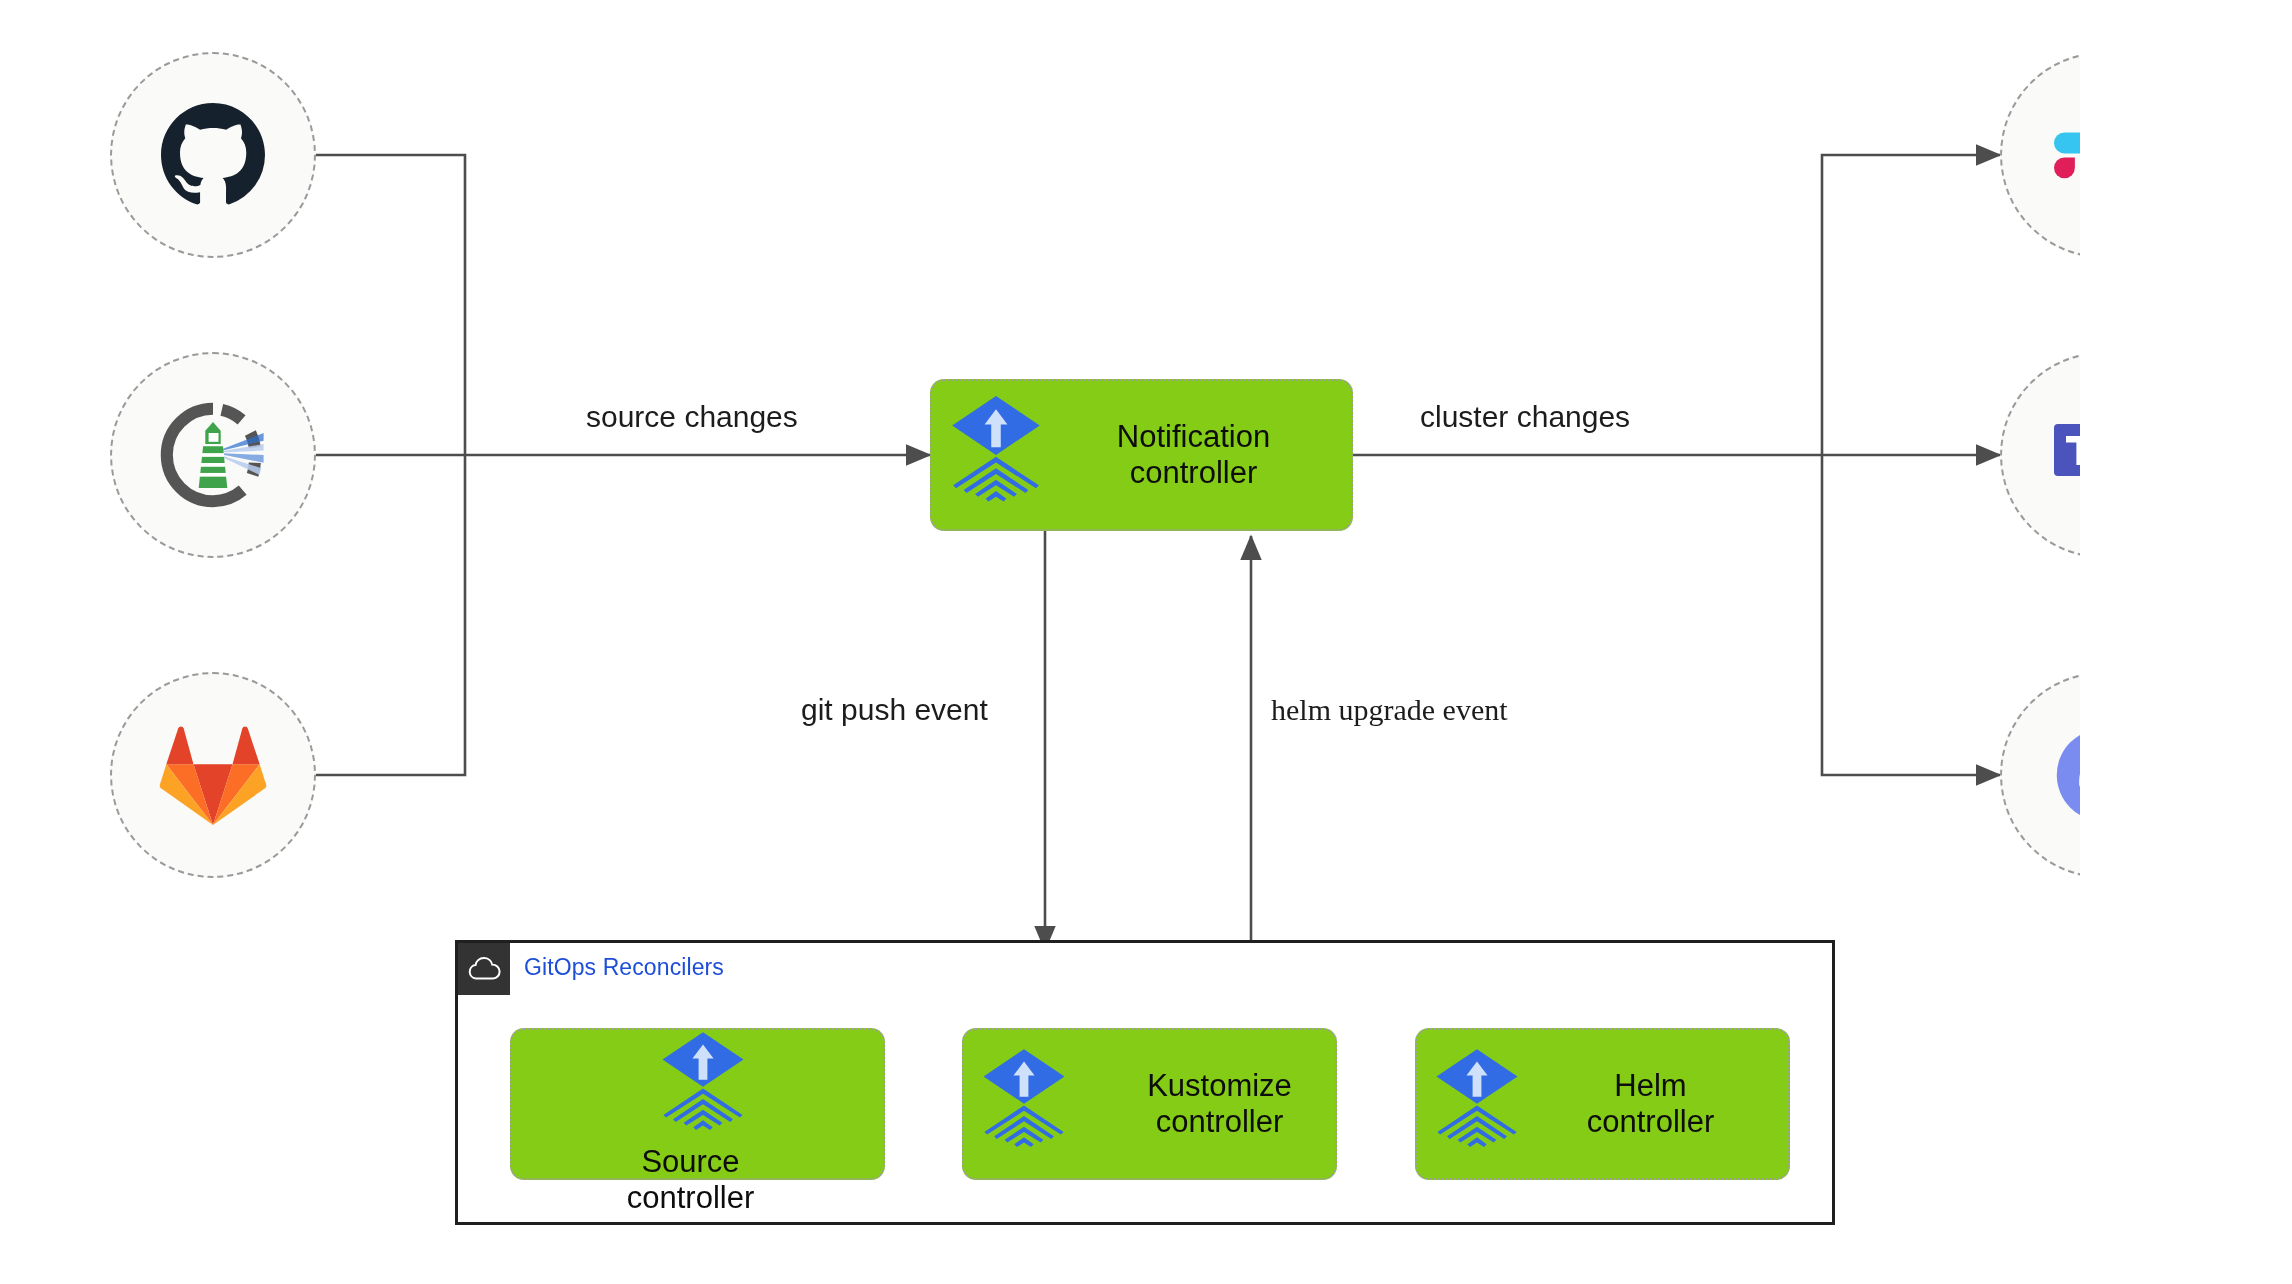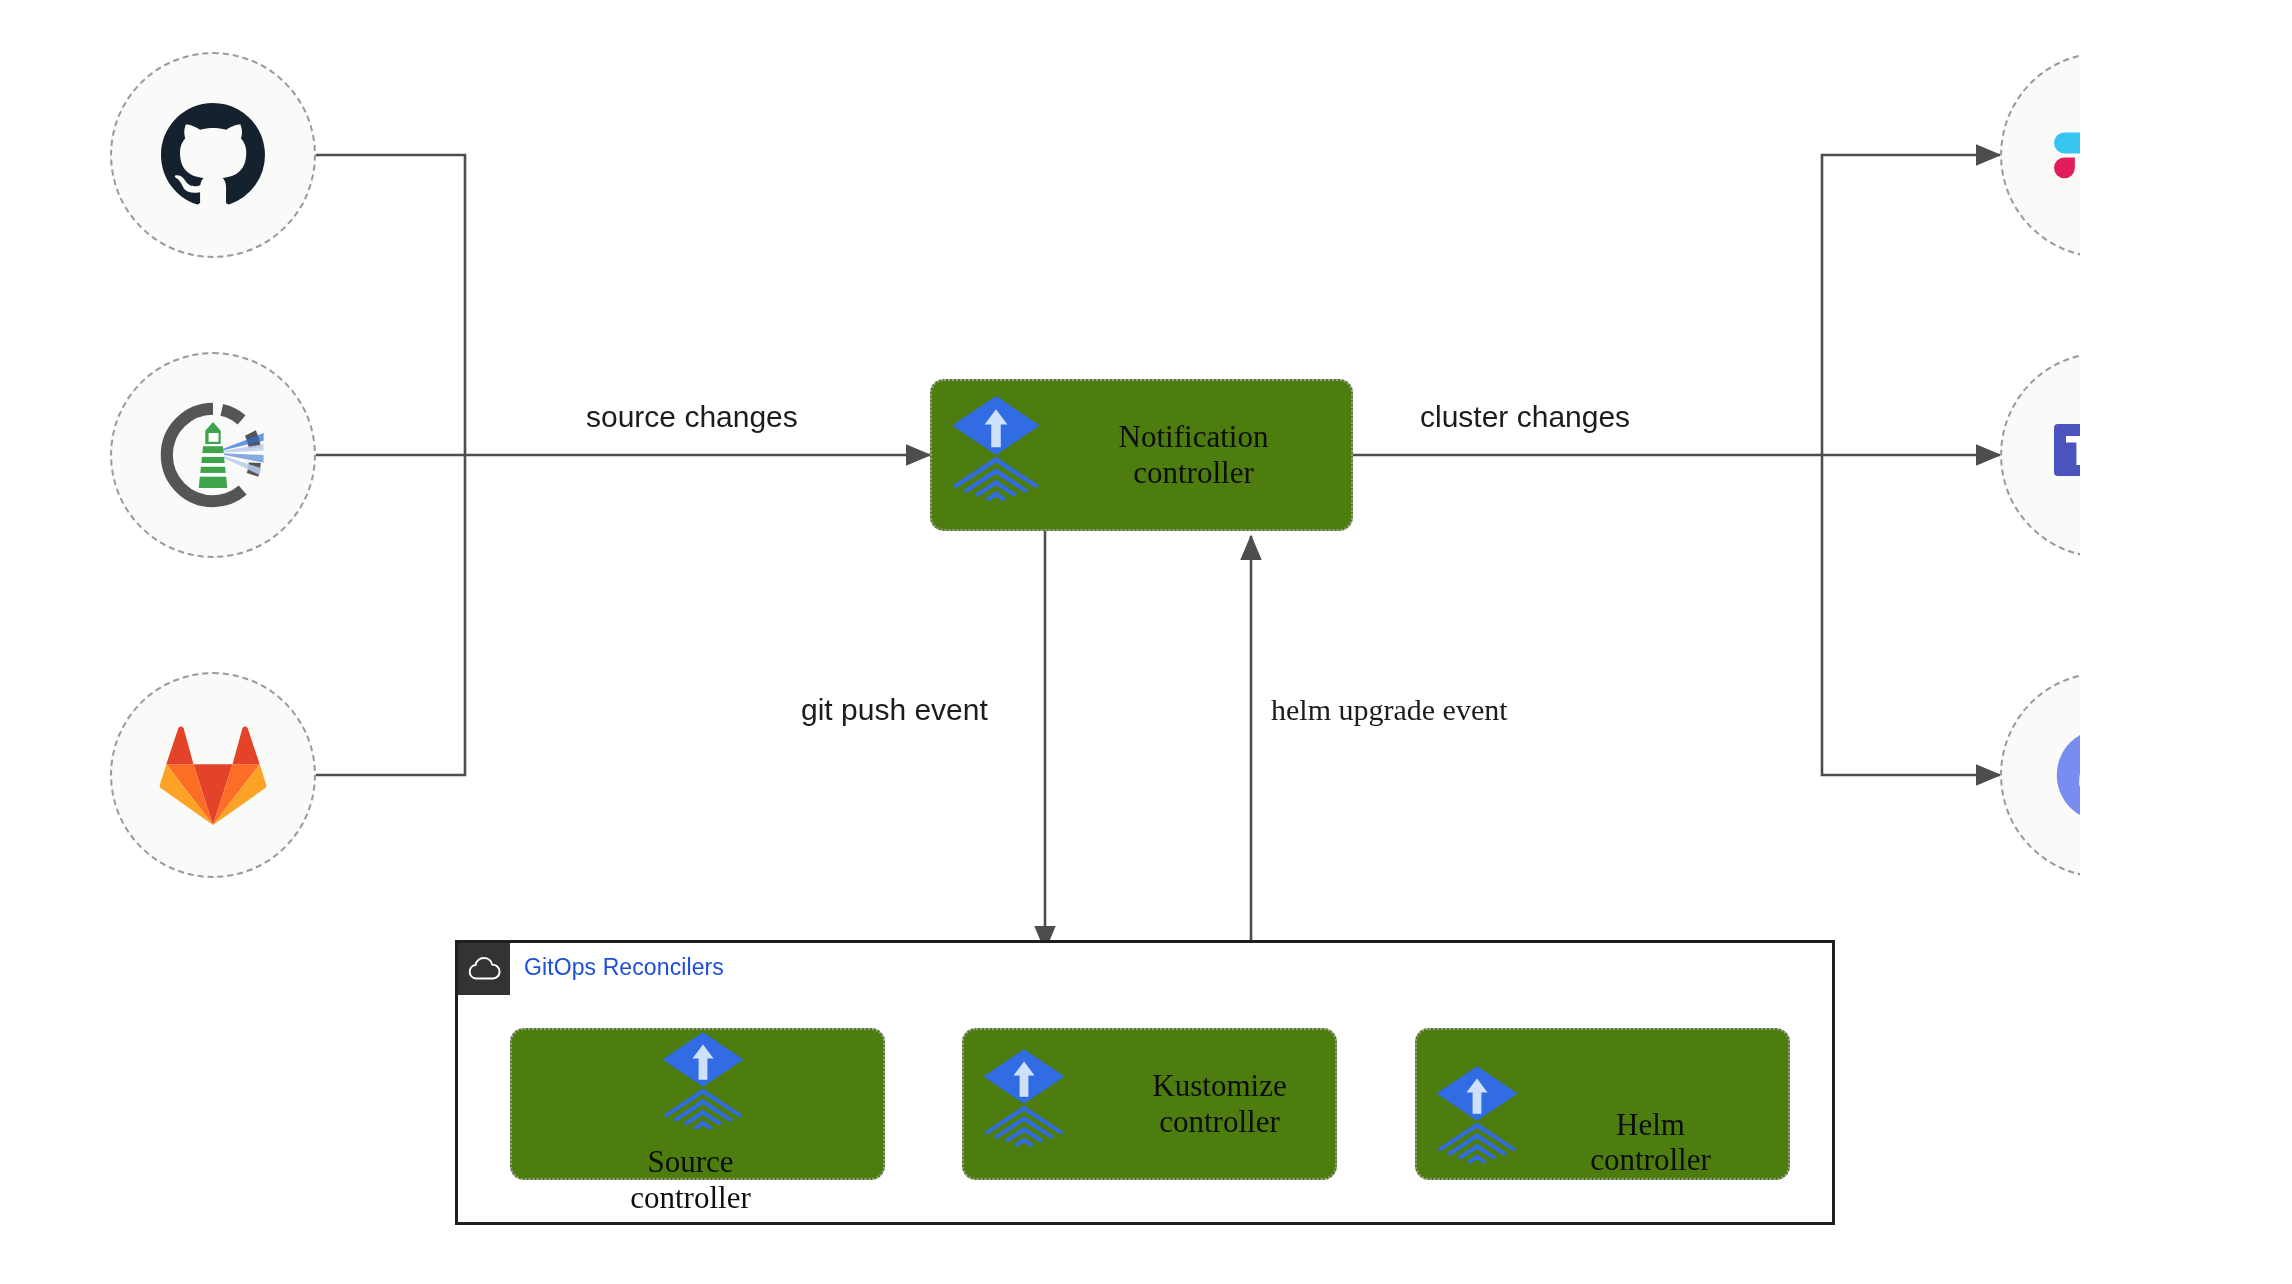--- a/index.html
+++ b/index.html
@@ -36,27 +36,26 @@
     display: flex;
     align-items: center;
     justify-content: center;
     box-sizing: border-box;
   }
 
   
   .ctrl-box {
     position: absolute;
     box-sizing: border-box;
-    background: #4d7c0f;
+    background: #84cc16;
     border: 2px dotted #9e9e9e;
     border-radius: 14px;
     display: flex;
     align-items: center;
     justify-content: flex-start;
-    font-family: Liberation Serif, serif;
   }
   .ctrl-icon {
     flex: 0 0 auto;
     margin-left: 16px;
     margin-right: 6px;
   }
   .ctrl-label {
     flex: 1 1 auto;
     text-align: center;
     font-size: 31px;
@@ -281,21 +280,21 @@
           <path d="M50 78 L84 101 L81 104 L50 84 L19 104 L16 101 Z"></path>
           <path d="M50 90 L72 105 L69 108 L50 96 L31 108 L28 105 Z"></path>
           <path d="M50 102 L61 110 L58 113 L50 108 L42 113 L39 110 Z"></path>
         </g>
       </svg>
     </span>
     <span class="ctrl-label">Kustomize
 controller</span>
   </div>
 
-  <div class="ctrl-box" style="left:1415px; top:1028px; width:375px; height:152px;align-items:flex-end;">
+  <div class="ctrl-box" style="left:1415px; top:1028px; width:375px; height:152px;">
     <span class="ctrl-icon">
       <svg width="88" height="110" viewBox="0 0 100 124">
         <path d="M50 2 L96 33 L50 64 L4 33 Z" fill="#326ce5"></path>
         <path d="M50 16 L62 32 L55 32 L55 56 L45 56 L45 32 L38 32 Z" fill="#cfe0fb"></path>
         <g fill="#326ce5">
           <path d="M50 66 L95 96 L92 99 L50 72 L8 99 L5 96 Z"></path>
           <path d="M50 78 L84 101 L81 104 L50 84 L19 104 L16 101 Z"></path>
           <path d="M50 90 L72 105 L69 108 L50 96 L31 108 L28 105 Z"></path>
           <path d="M50 102 L61 110 L58 113 L50 108 L42 113 L39 110 Z"></path>
         </g>

